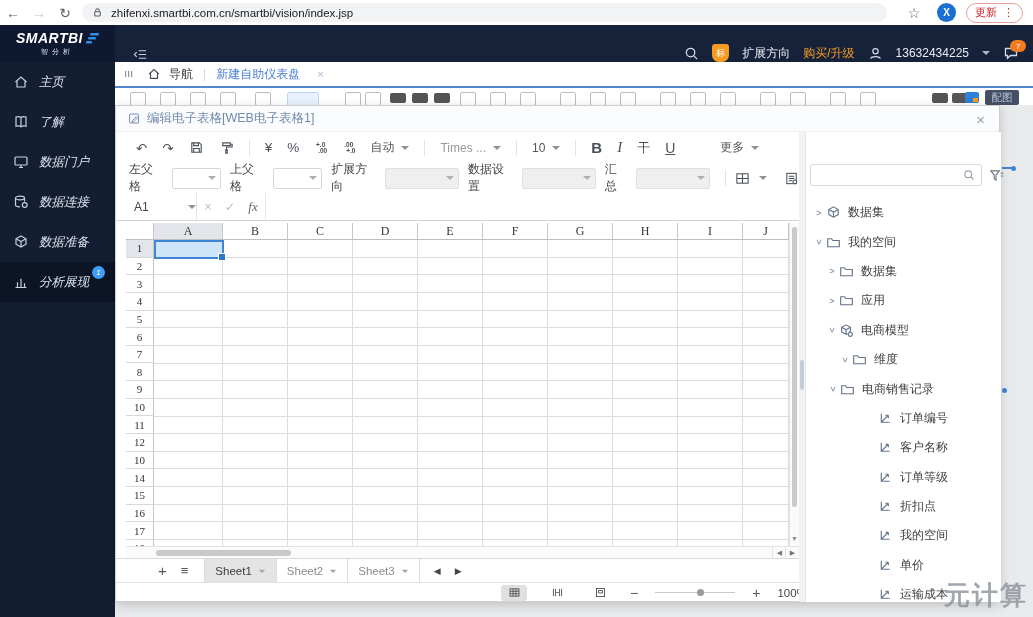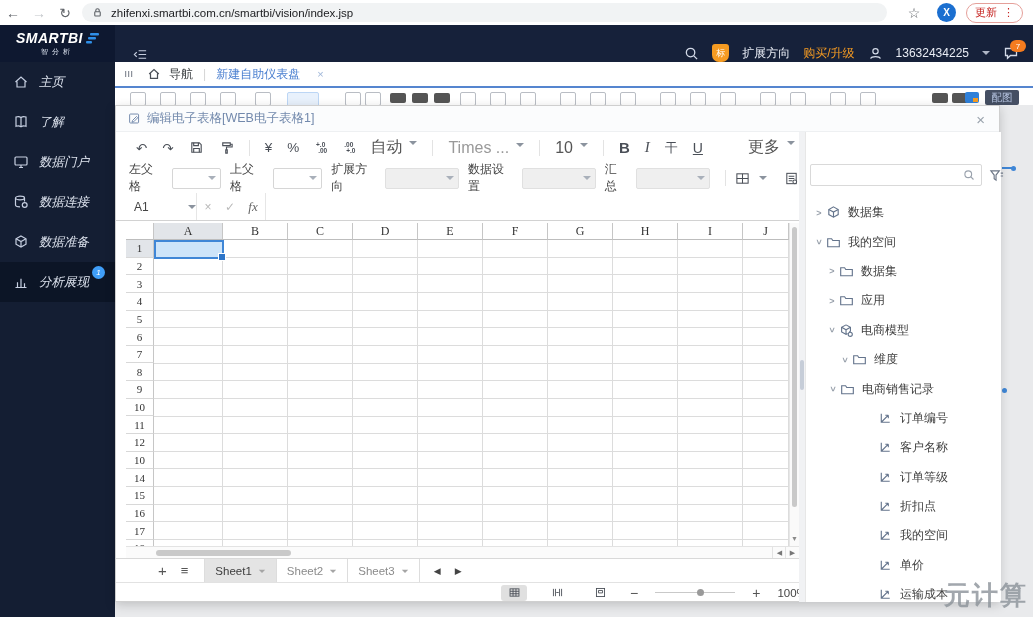--- a/index.html
+++ b/index.html
@@ -50,21 +50,21 @@
   #peitu-icon:after{content:"";position:absolute;right:1px;bottom:1px;width:5px;height:4px;background:#f59b22;}
   .blue-handle{position:absolute;background:#3f86d6;}
   
   #dialog{left:115px;top:105px;width:885px;height:497px;background:#fff;border:1px solid #cfcfcf;box-shadow:0 3px 10px rgba(0,0,0,.18);box-sizing:border-box;}
   #dlg-title{left:0;top:0;width:883px;height:26px;background:#fbfcfd;border-bottom:1px solid #eef0f2;display:flex;align-items:center;padding-left:12px;box-sizing:border-box;}
   #dlg-title-text{color:#7289ac;font-size:12.5px;margin-left:6px;}
   #dlg-close{position:absolute;right:14px;top:5px;color:#9aa3ad;font-size:15px;cursor:pointer;}
   #toolbar1{left:0;top:26px;width:683px;height:31px;display:flex;align-items:center;padding-left:20px;gap:15px;box-sizing:border-box;color:#4a4f57;}
   .tb-btn{display:flex;align-items:center;justify-content:center;font-size:13.5px;color:#4a4f57;cursor:pointer;}
   .tb-sep{width:1px;height:16px;background:#e3e3e3;}
-  .tb-select{display:flex;gap:7px;font-size:16px;color:#555;cursor:pointer;}
+  .tb-select{display:flex;align-items:center;gap:7px;font-size:12px;color:#555;cursor:pointer;}
   .tb-select .dim{color:#999;}
   .microdec{display:flex;flex-direction:column;font-size:6.5px;line-height:6px;color:#4a4f57;font-weight:bold;}
   .microdec span:last-child{margin-left:4px;}
   #toolbar2{left:0;top:57px;width:683px;height:30px;display:flex;align-items:center;padding-left:13px;gap:9px;box-sizing:border-box;font-size:12px;color:#444;}
   .t2-select{width:46px;height:19px;border:1px solid #d6d6d6;border-radius:2px;display:flex;align-items:center;justify-content:flex-end;padding-right:4px;background:#fff;cursor:pointer;}
   .t2-select.wide{width:72px;}
   .t2-select.gray{background:#efefef;border-color:#e0e0e0;}
   .t2-select .caret{border-top-color:#a9b0ba;}
   #formula-bar{left:0;top:87px;width:683px;height:28px;border-bottom:1px solid #d2d2d2;display:flex;align-items:center;box-sizing:border-box;font-size:12px;color:#444;}
   #cellref{width:62px;padding-left:18px;display:flex;align-items:center;justify-content:space-between;}

